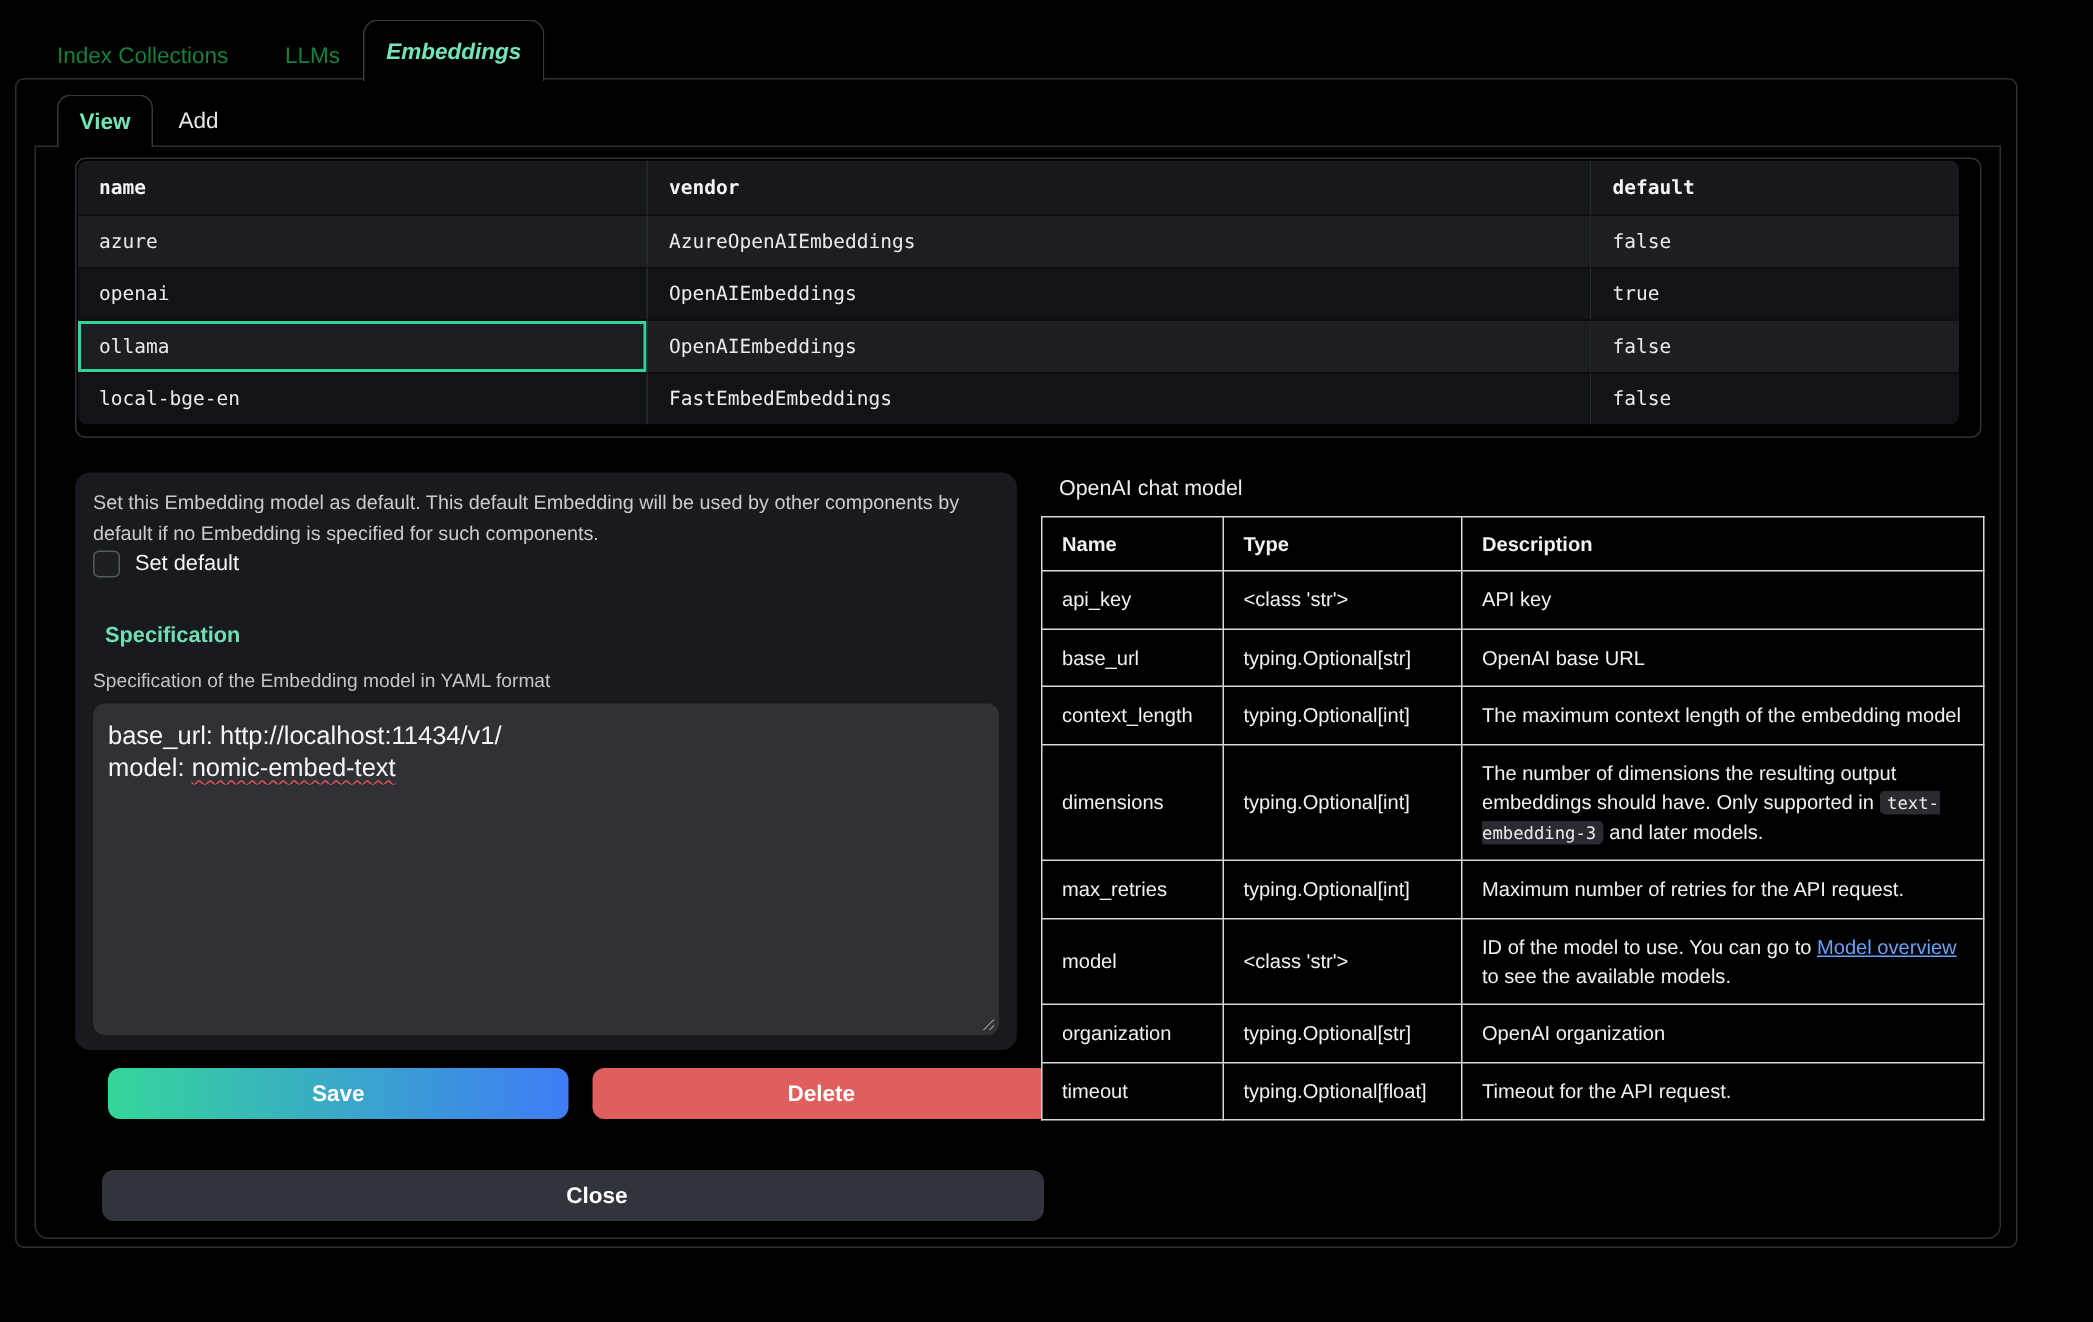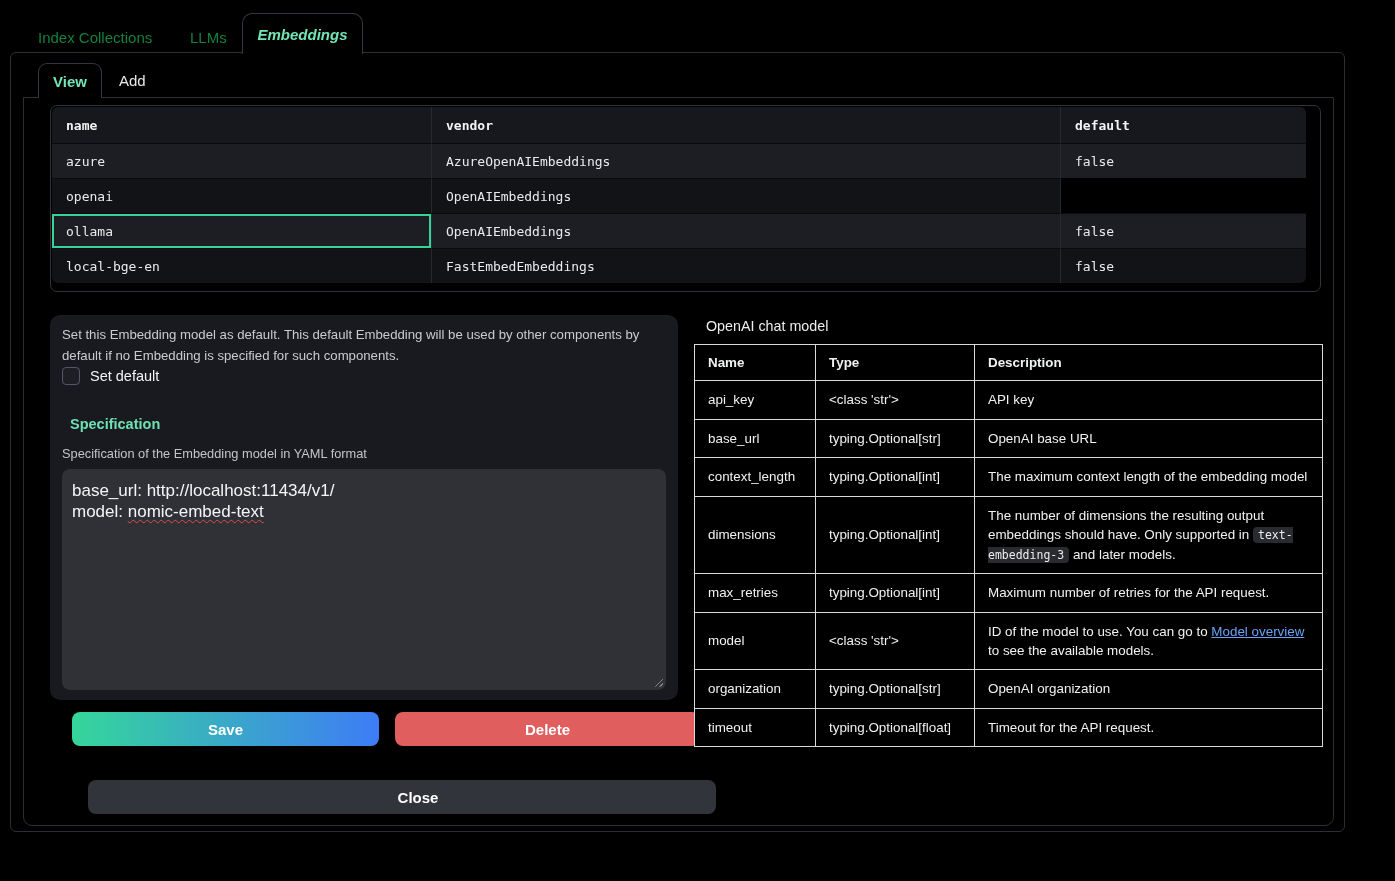--- a/index.html
+++ b/index.html
@@ -57,21 +57,21 @@
   .resize-handle { position:absolute; right:3px; bottom:3px; width:10px; height:10px;
     background:repeating-linear-gradient(-45deg, transparent 0 2px, #8e9197 2px 3px);
     clip-path:polygon(100% 0, 100% 100%, 0 100%); opacity:.85; cursor:nwse-resize; }
 
   
   .btn { position:absolute; height:34px; border:none; border-radius:8px;
     font-family:inherit; font-size:15px; font-weight:700; color:#fff;
     display:flex; align-items:center; justify-content:center; cursor:pointer; }
   .btn-save   { left:48px;  top:710px; width:307px; background:linear-gradient(90deg,#35d69a,#3e7cf6); }
   .btn-delete { left:371px; top:710px; width:305px; background:#e05e5e; }
-  .btn-close  { left:64px;  top:778px; width:628px; background:#31343a;padding-left:32px; }
+  .btn-close  { left:44px;  top:778px; width:628px; background:#31343a;padding-left:32px; }
 
   
   .doc-title { position:absolute; left:692px; top:316px; font-size:14.3px; color:#eceded; }
   .doc-table { position:absolute; left:692px; top:342px; width:628px;
     border-collapse:collapse; table-layout:fixed; background:#000; }
   .doc-table col.c1 { width:121px; } .doc-table col.c2 { width:159px; } .doc-table col.c3 { width:348px; }
   .doc-table th, .doc-table td { border:1px solid #d9dadb; padding:9px 13px;
     font-size:13.4px; line-height:1.45; color:#f0f1f2; text-align:left; vertical-align:middle; }
   .doc-table th { font-weight:700; padding:8px 13px; }
   .doc-table a { color:#69a2f6; text-decoration:underline; cursor:pointer; }
@@ -104,20 +104,21 @@
           <div class="dfcell c3">default</div>
         </div>
         <div class="dfrow body r-odd">
           <div class="dfcell c1">azure</div>
           <div class="dfcell c2">AzureOpenAIEmbeddings</div>
           <div class="dfcell c3">false</div>
         </div>
         <div class="dfrow body r-even">
           <div class="dfcell c1">openai</div>
           <div class="dfcell c2">OpenAIEmbeddings</div>
+          <div class="dfcell c3">true</div>
         </div>
         <div class="dfrow body r-odd">
           <div class="dfcell c1 selected">ollama</div>
           <div class="dfcell c2">OpenAIEmbeddings</div>
           <div class="dfcell c3">false</div>
         </div>
         <div class="dfrow body r-even">
           <div class="dfcell c1">local-bge-en</div>
           <div class="dfcell c2">FastEmbedEmbeddings</div>
           <div class="dfcell c3">false</div>

